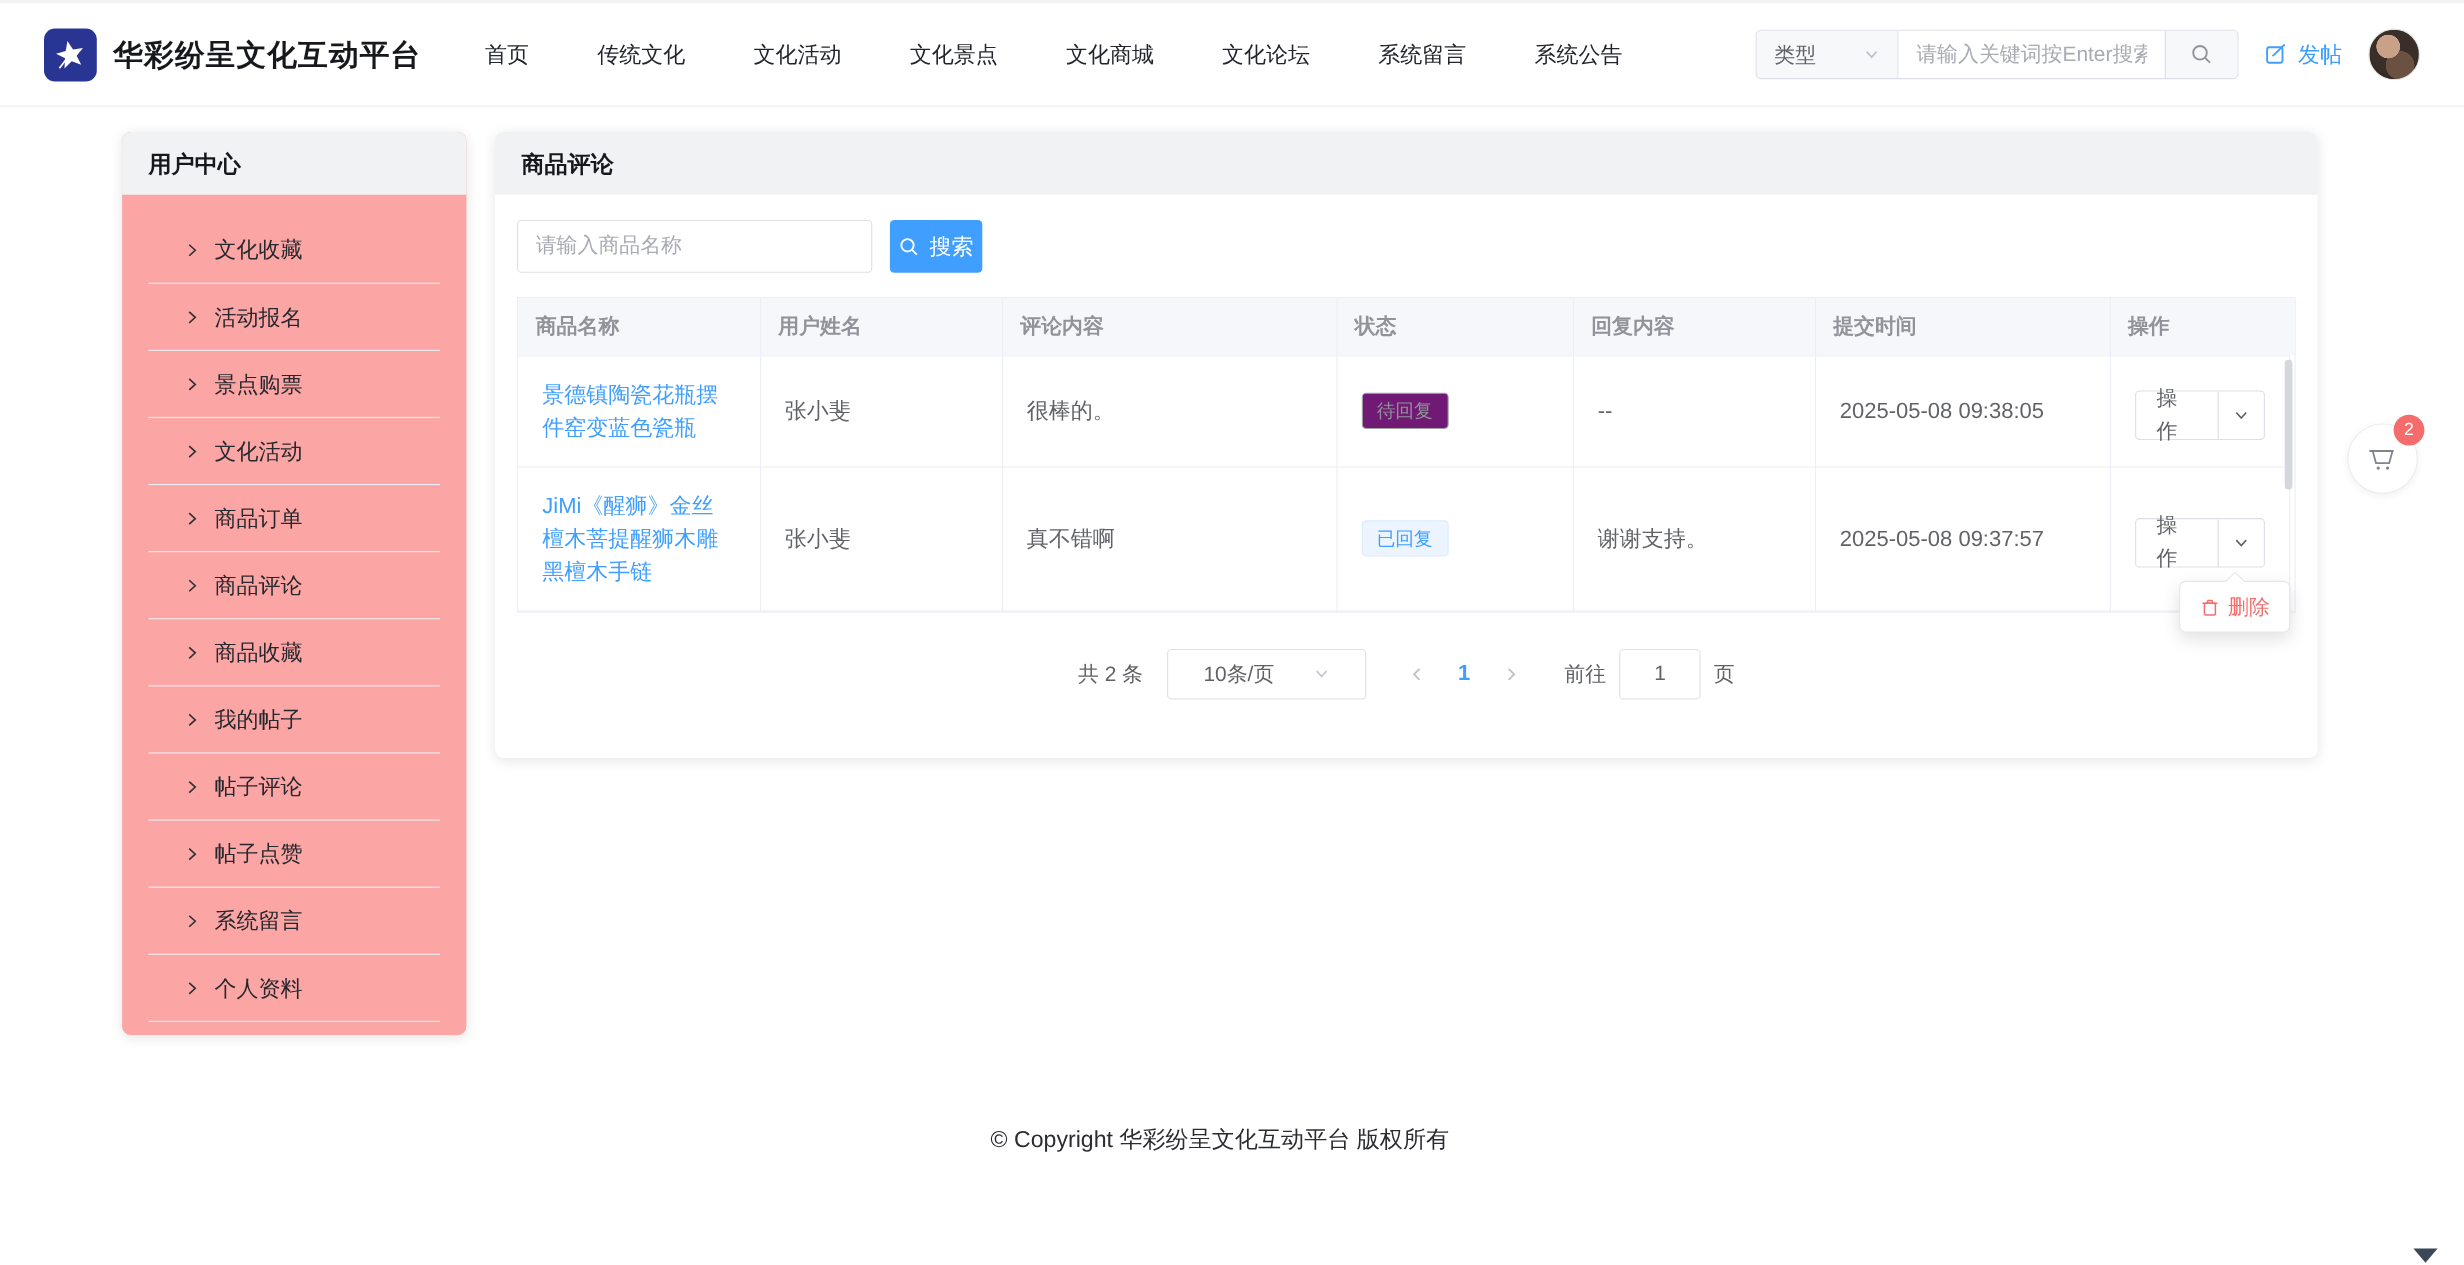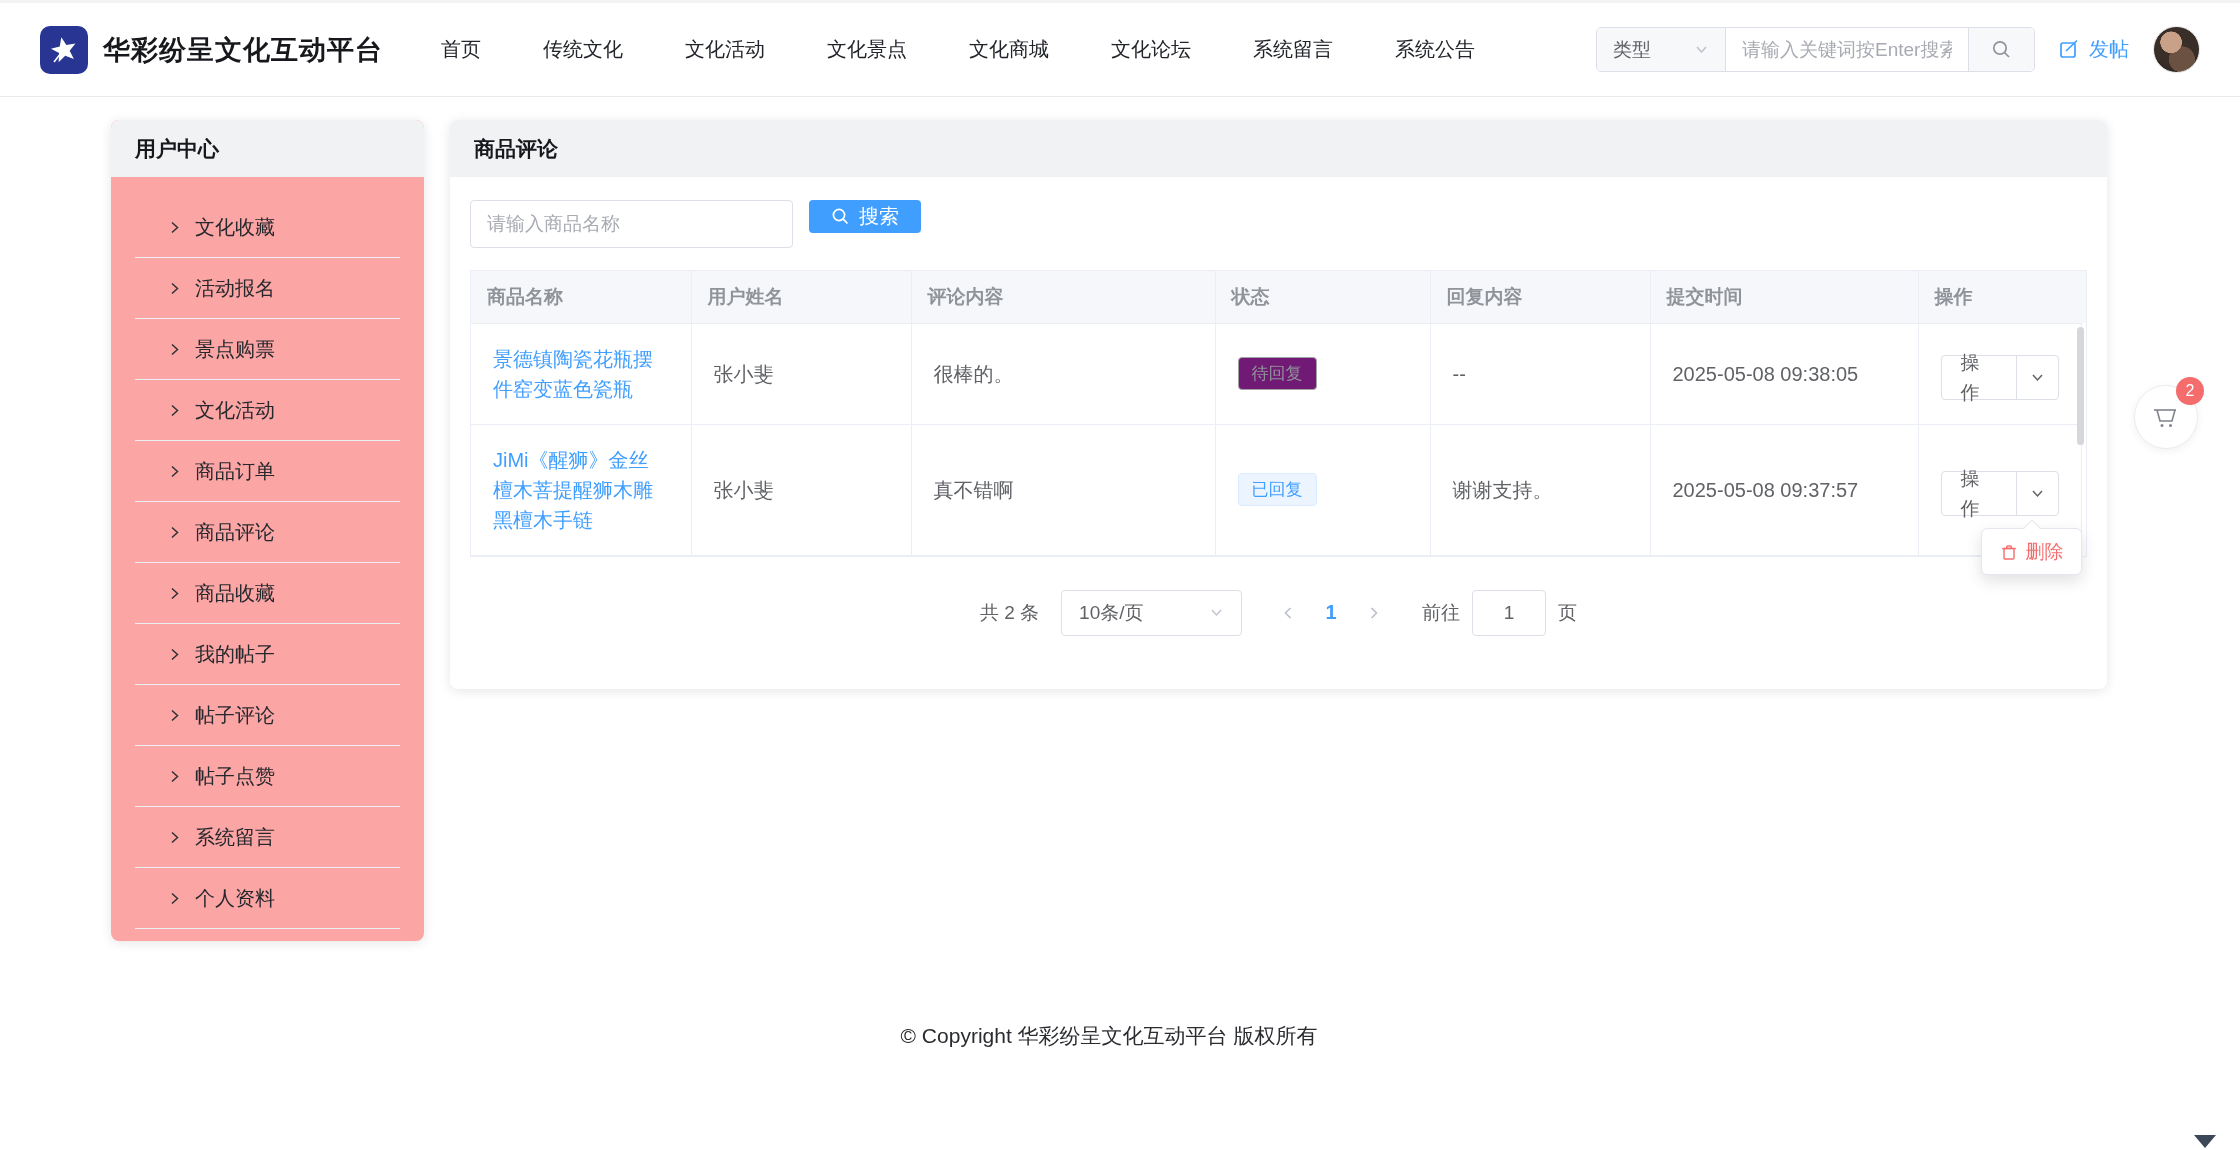--- a/index.html
+++ b/index.html
@@ -42,21 +42,21 @@
   
   .main-card { position:absolute; left:450px; top:120px; width:1657px; height:569px; background:#fff;
                border-radius:8px; box-shadow:0 2px 12px rgba(0,0,0,.1); }
   .card-header { height:57px; background:#f1f2f3; border-radius:8px 8px 0 0; display:flex; align-items:center;
                  padding-left:24px; font-size:21px; font-weight:700; color:#17181c; }
   .card-body { padding:23px 20px 0 20px; }
   .filter-row { display:flex; gap:16px; margin-bottom:22px; }
   .filter-input { width:323px; height:48px; border:1px solid #dcdfe6; border-radius:4px; padding:0 16px;
                   font-size:19px; color:#303133; outline:none; font-family:"Liberation Sans", sans-serif; }
   .filter-input::placeholder { color:#a8abb2; }
-  .btn-primary { height:33px; padding:0 22px; background:#409eff; border:none; border-radius:4px; color:#fff;
+  .btn-primary { height:48px; padding:0 8px; background:#409eff; border:none; border-radius:4px; color:#fff;
                  font-size:20px; display:flex; align-items:center; gap:9px; cursor:pointer; font-family:"Liberation Sans", sans-serif; }
 
   
   .table-wrap { position:relative; width:1617px; border:1px solid #ebeef5; }
   .table-wrap::before { content:""; position:absolute; top:0; right:0; width:6px; height:52px; background:#f5f7fa; }
   table { width:1610px; border-collapse:collapse; table-layout:fixed; }
   th { height:52px; background:#f5f7fa; color:#909399; font-weight:600; font-size:19px; text-align:left;
        padding:0 16px; border-right:1px solid #ebeef5; border-bottom:1px solid #ebeef5; }
   td { padding:20px 22px; font-size:20px; color:#606266; line-height:30px; vertical-align:middle;
        border-right:1px solid #ebeef5; border-bottom:1px solid #ebeef5; }
@@ -67,21 +67,21 @@
   .split-btn { display:inline-flex; align-items:stretch; height:45px; border:1px solid #dcdfe6; border-radius:4px;
                background:#fff; color:#606266; font-size:19px; cursor:pointer; }
   .act-label { padding:0 19px; display:flex; align-items:center; }
   .act-caret { width:43px; border-left:1px solid #dcdfe6; display:flex; align-items:center; justify-content:center; }
   .scroll-thumb { position:absolute; top:56px; right:2px; width:7px; height:118px; background:#d5d7dc; border-radius:4px; cursor:pointer; }
 
   
   .pagination { margin-top:33px; display:flex; align-items:center; justify-content:center; font-size:19px; color:#606266; }
   .pg-total { margin-right:22px; white-space:nowrap; }
   .pg-size { width:181px; height:46px; border:1px solid #dcdfe6; border-radius:4px; display:flex; align-items:center;
-             justify-content:space-between; padding:0 17px; cursor:pointer; background:#fff; }
+             justify-content:space-between; padding:0 32px; cursor:pointer; background:#fff; }
   .pg-arrow { width:44px; height:44px; background:transparent; border:none; display:flex; align-items:center; justify-content:center; cursor:pointer; }
   .pg-arrows { display:flex; align-items:center; margin-left:24px; }
   .pg-current { width:42px; text-align:center; color:#409eff; font-weight:700; font-size:20px; cursor:pointer; }
   .pg-goto { margin-left:26px; white-space:nowrap; }
   .goto-input { width:74px; height:46px; border:1px solid #dcdfe6; border-radius:4px; text-align:center; font-size:19px;
                 color:#606266; margin:0 12px; outline:none; font-family:"Liberation Sans", sans-serif; }
   .pg-unit { white-space:nowrap; }
 
   
   .delete-popover { position:absolute; left:1981px; top:528px; width:101px; height:47px; background:#fff;

